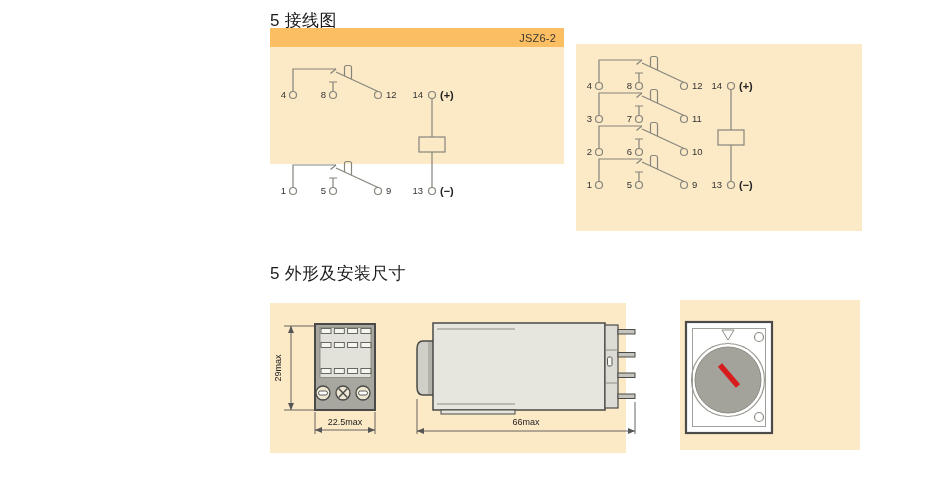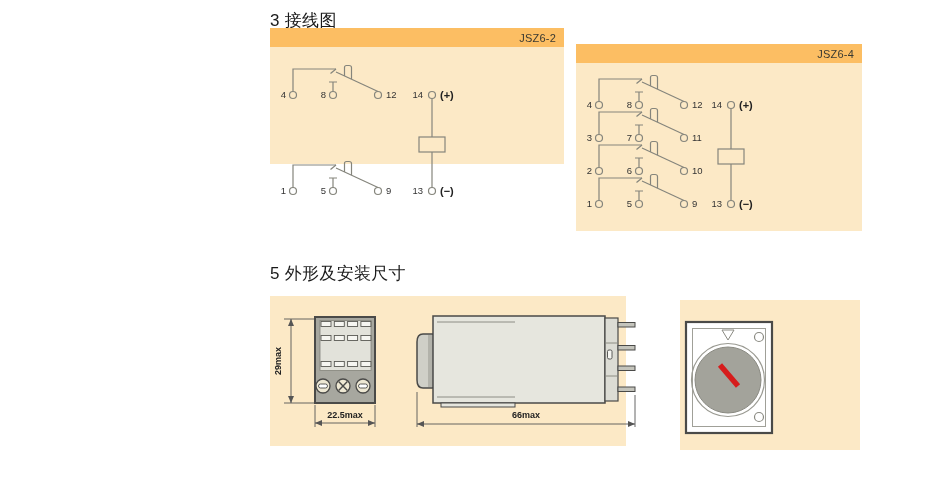--- a/index.html
+++ b/index.html
@@ -23,21 +23,21 @@
   }
   svg{display:block;}
   text{font-family:"Liberation Sans", sans-serif;}
   .tnum{font-size:9.5px;fill:#333;}
   .tsign{font-size:11px;font-weight:bold;fill:#222;}
   .dim{font-size:9px;fill:#222;}
 </style>
 </head>
 <body>
 
-<div class="abs sec-title" style="left:270px;top:9px;">3 接线图</div>
+<div class="abs sec-title" style="left:270px;top:9px;">5 接线图</div>
 
 <div class="panel" style="left:270px;top:28px;width:294px;height:136px;">
   <div class="panel-header">
     <span class="panel-label">JSZ6-2</span>
   </div>
   <svg width="294" height="168" viewBox="0 0 294 168">
     <defs>
       <g id="kontakt1" stroke="#85857c" stroke-width="1.2" fill="none">
         <circle cx="23" cy="0" r="3.5"></circle>
         <circle cx="63" cy="0" r="3.5"></circle>
@@ -69,23 +69,20 @@
       <circle cx="162" cy="144" r="3.5"></circle>
     </g>
     <text class="tnum" x="153" y="51" text-anchor="end">14</text>
     <text class="tsign" x="170" y="52">(+)</text>
     <text class="tnum" x="153" y="147" text-anchor="end">13</text>
     <text class="tsign" x="170" y="148">(−)</text>
   </svg>
 </div>
 
 <div class="panel" style="left:576px;top:44px;width:286px;height:187px;">
-  <div class="panel-header">
-    <span class="panel-label">JSZ6-4</span>
-  </div>
   <svg width="286" height="168" viewBox="0 0 286 168">
     <defs>
       <g id="kontakt2" stroke="#85857c" stroke-width="1.2" fill="none">
         <circle cx="23" cy="0" r="3.5"></circle>
         <circle cx="63" cy="0" r="3.5"></circle>
         <circle cx="108" cy="0" r="3.5"></circle>
         <path d="M23,-3.5 V-26 H66"></path>
         <path d="M66,-26 l-5.5,4.5"></path>
         <path d="M108,-3.5 L66,-23"></path>
         <path d="M63,-3.5 V-12.5 M59,-13 h8"></path>
@@ -125,21 +122,21 @@
     </g>
     <text class="tnum" x="146" y="45" text-anchor="end">14</text>
     <text class="tsign" x="163" y="46">(+)</text>
     <text class="tnum" x="146" y="144" text-anchor="end">13</text>
     <text class="tsign" x="163" y="145">(−)</text>
   </svg>
 </div>
 
 <div class="abs sec-title" style="left:270px;top:262px;text-align:right;">5 外形及安装尺寸</div>
 
-<div class="panel" style="left:270px;top:296px;width:356px;height:150px;font-weight:bold;">
+<div class="panel" style="left:270px;top:303px;width:356px;height:150px;">
   <svg width="386" height="150" viewBox="0 0 386 150">
 
     <g>
       <rect x="45" y="21" width="60" height="86" fill="#a7a79f" stroke="#4a4a48" stroke-width="2"></rect>
       <rect x="50" y="24.5" width="51" height="50" fill="#e2e2da" stroke="#83837b" stroke-width="0.8"></rect>
       <g fill="#f6f6f1" stroke="#5a5a54" stroke-width="0.9">
         <rect x="51" y="25.5" width="10" height="5"></rect>
           <rect x="64.3" y="25.5" width="10" height="5"></rect>
         <rect x="77.6" y="25.5" width="10" height="5"></rect>
           <rect x="90.9" y="25.5" width="10" height="5"></rect>

